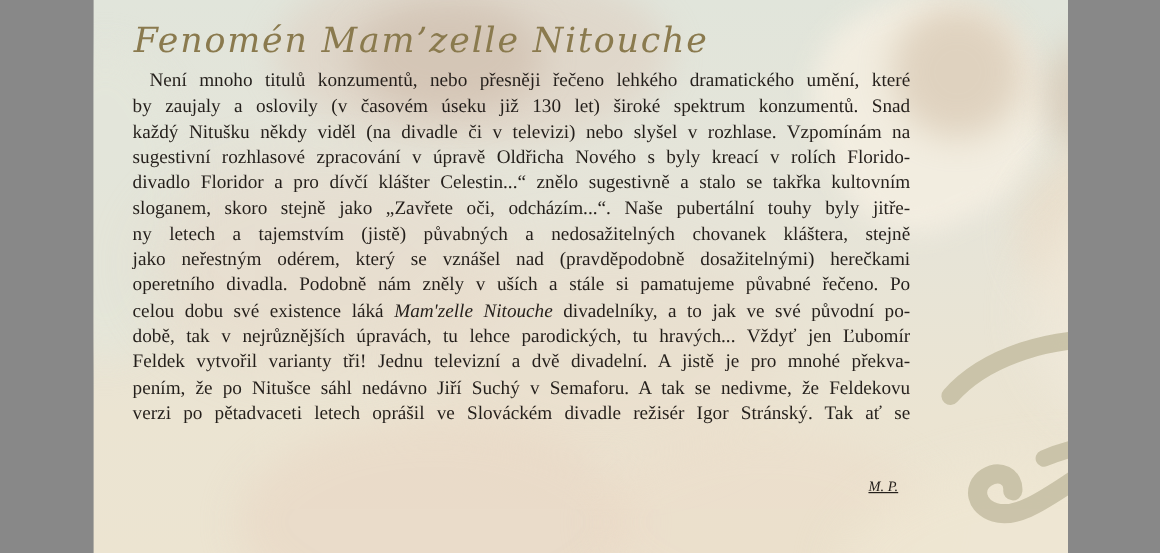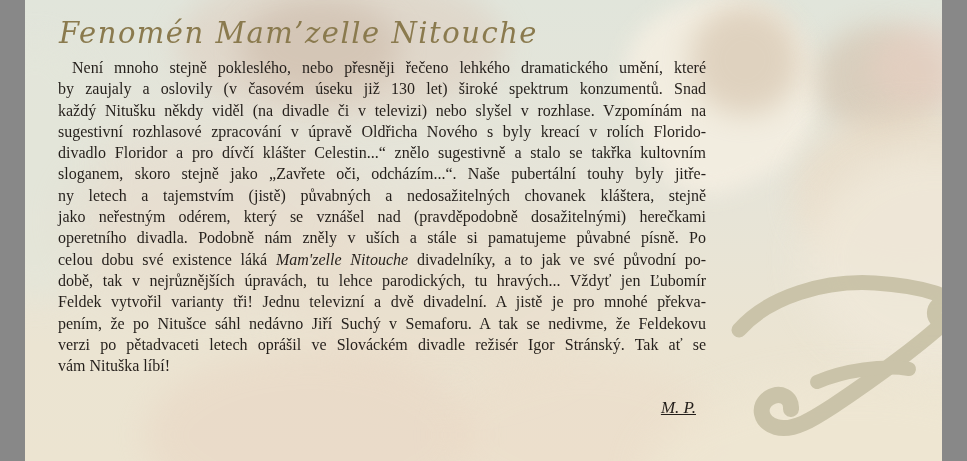--- a/index.html
+++ b/index.html
@@ -1,18 +1,18 @@
 <!DOCTYPE html>
 <html style="--title-color: #8a7a4e; --body-color: #241f1b; --ornament-color: #c8c1a6;"><head>
 <meta charset="utf-8">
 <style>
   html,body{margin:0;padding:0;background:#888;}
   .page{
     position:relative;
-    width:917px;height:461px;
+    width:812px;height:461px;
     margin:0 auto;
     overflow:hidden;
     background:linear-gradient(180deg,#e1e5db 0%,#e6e4d8 40%,#ebe4d2 75%,#ece4d1 100%);
     font-family:"Liberation Serif","DejaVu Serif",serif;
   }
   
   .blob{position:absolute;filter:blur(14px);border-radius:50%;pointer-events:none;}
   .b-title-pink   {left:150px;top:-30px;width:330px;height:150px;background:#ddc6b6;opacity:.42;}
   .b-title-shadow {left:215px;top:0px;width:160px;height:95px;background:#c3ab97;opacity:.38;}
   .b-wing-white   {left:605px;top:-5px;width:190px;height:190px;background:#f5efe2;opacity:.85;filter:blur(10px);border-radius:45% 55% 60% 40%;transform:rotate(-24deg);}
@@ -44,21 +44,21 @@
     color:var(--body-color,#241f1b);
   }
   .line{text-align:justify;}
   .line.just{text-align-last:justify;}
   .line:first-child{text-indent:14px;}
   .it{font-style:italic;}
 
   .signature{
     position:absolute;left:33px;top:398px;width:648px;
     text-align:right;padding-right:10px;box-sizing:border-box;
-    font-size:17px;font-style:italic;
+    font-size:12px;font-style:italic;
     color:var(--body-color,#241f1b);
     text-decoration:underline;
   }
 
   
   .ornament{position:absolute;left:688px;top:256px;width:272px;height:196px;opacity:.92;}
   .ornament path{fill:none;stroke:var(--ornament-color,#c8c1a6);stroke-linecap:round;}
 </style>
 </head>
 <body>
@@ -76,35 +76,34 @@
   <div class="blob b-right-pale"></div>
   <div class="blob b-mid-flesh1"></div>
   <div class="blob b-mid-flesh2"></div>
   <div class="blob b-bottom-flesh1"></div>
   <div class="blob b-bottom-flesh2"></div>
   <div class="blob b-bottom-cream"></div>
 
   <h1 class="title">Fenomén Mam’zelle Nitouche</h1>
 
   <div class="body-text" id="article-lines">
-      <div class="line just"><span>Není mnoho stejně pokleslého, nebo přesněji řečeno lehkého dramatického umění, které</span></div>
+      <div class="line just"><span>Není mnoho titulů konzumentů, nebo přesněji řečeno lehkého dramatického umění, které</span></div>
       <div class="line just"><span>by zaujaly a oslovily (v časovém úseku již 130 let) široké spektrum konzumentů. Snad</span></div>
       <div class="line just"><span>každý Nitušku někdy viděl (na divadle či v televizi) nebo slyšel v rozhlase. Vzpomínám na</span></div>
       <div class="line just"><span>sugestivní rozhlasové zpracování v úpravě Oldřicha Nového s byly kreací v rolích Florido-</span></div>
       <div class="line just"><span>divadlo Floridor a pro dívčí klášter Celestin...“ znělo sugestivně a stalo se takřka kultovním</span></div>
       <div class="line just"><span>sloganem, skoro stejně jako „Zavřete oči, odcházím...“. Naše pubertální touhy byly jitře-</span></div>
       <div class="line just"><span>ny letech a tajemstvím (jistě) půvabných a nedosažitelných chovanek kláštera, stejně</span></div>
       <div class="line just"><span>jako neřestným odérem, který se vznášel nad (pravděpodobně dosažitelnými) herečkami</span></div>
-      <div class="line just"><span>operetního divadla. Podobně nám zněly v uších a stále si pamatujeme půvabné písně. Po</span></div>
+      <div class="line just"><span>operetního divadla. Podobně nám zněly v uších a stále si pamatujeme půvabné řečeno. Po</span></div>
       <div class="line just"><span>celou dobu své existence láká </span><span class="it">Mam'zelle Nitouche</span><span> divadelníky, a to jak ve své původní po-</span></div>
       <div class="line just"><span>době, tak v nejrůznějších úpravách, tu lehce parodických, tu hravých... Vždyť jen Ľubomír</span></div>
       <div class="line just"><span>Feldek vytvořil varianty tři! Jednu televizní a dvě divadelní. A jistě je pro mnohé překva-</span></div>
       <div class="line just"><span>pením, že po Nitušce sáhl nedávno Jiří Suchý v Semaforu. A tak se nedivme, že Feldekovu</span></div>
       <div class="line just"><span>verzi po pětadvaceti letech oprášil ve Slováckém divadle režisér Igor Stránský. Tak ať se</span></div>
-      <div class="line"><span>vám Nituška líbí!</span></div>
     </div>
 
   <div class="signature">M. P.</div>
 
   <svg class="ornament" viewBox="0 0 272 196" role="img" aria-label="F">
     <path d="M 26 74 C 56 40, 112 24, 162 27 C 208 30, 243 40, 247 55 C 250 68, 235 75, 225 65 C 215 55, 227 40, 244 48" stroke-width="15"></path>
     <path d="M 240 58 C 214 84, 162 122, 120 150 C 100 163, 80 176, 63 171 C 47 166, 44 150, 56 142 C 67 135, 79 141, 78 153" stroke-width="16"></path>
     <path d="M 104 126 C 132 114, 170 109, 196 113" stroke-width="14"></path>
   </svg>
 

